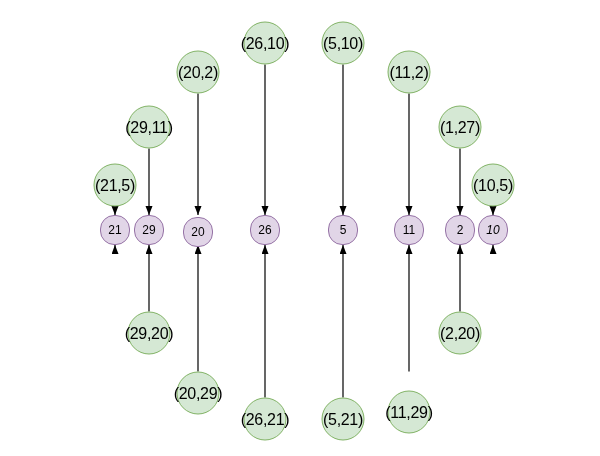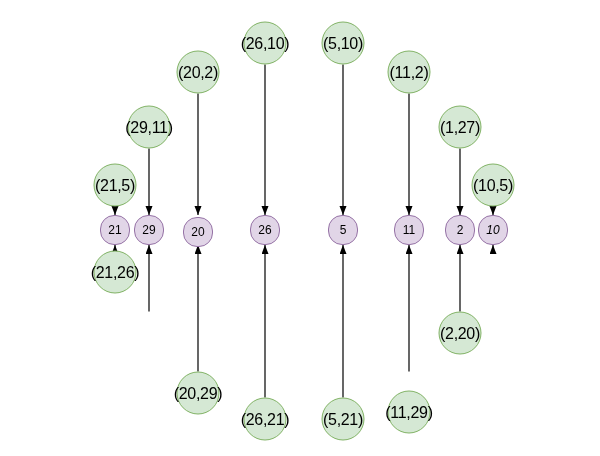--- a/index.html
+++ b/index.html
@@ -118,22 +118,22 @@
     </div>
     <div class="node circle" style="left: 409px; top: 72px;">
       <span class="label">(11,2)</span>
     </div>
     <div class="node circle" style="left: 460px; top: 127px;">
       <span class="label">(1,27)</span>
     </div>
     <div class="node circle" style="left: 493px; top: 185px;">
       <span class="label">(10,5)</span>
     </div>
-    <div class="node circle" style="left: 115px; top: 272px;">
-      <span class="label">(21,26)</span>
+    <div class="node circle" style="left: 149px; top: 333px;">
+      <span class="label">(29,20)</span>
     </div>
     <div class="node circle" style="left: 198px; top: 393px;">
       <span class="label">(20,29)</span>
     </div>
     <div class="node circle" style="left: 265px; top: 419px;">
       <span class="label">(26,21)</span>
     </div>
     <div class="node circle" style="left: 343px; top: 419px;">
       <span class="label">(5,21)</span>
     </div>

